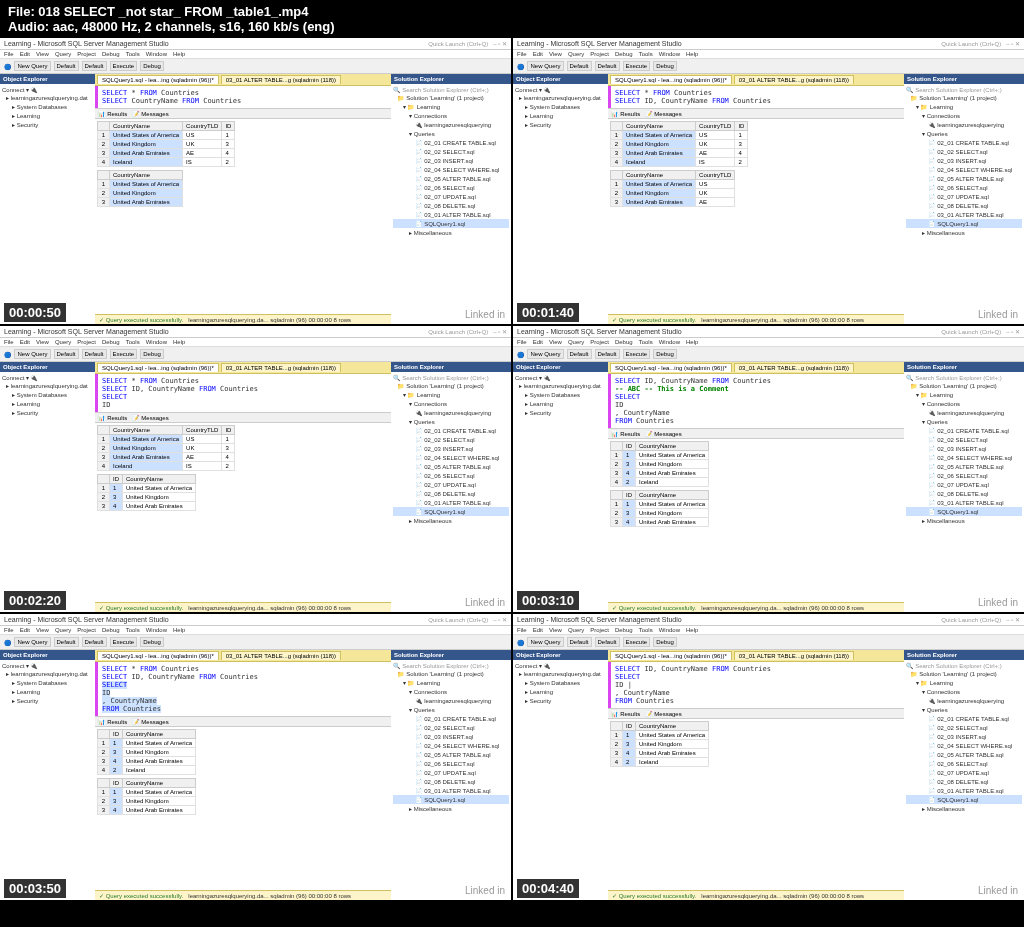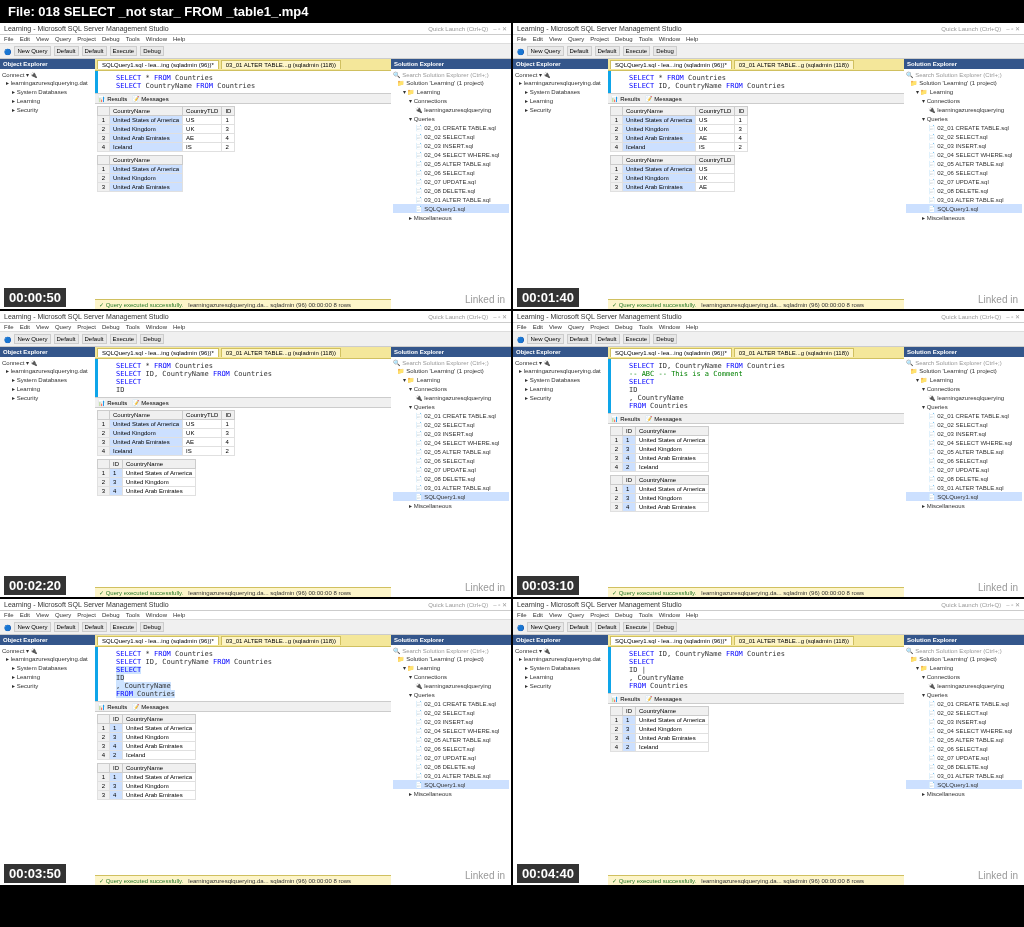--- a/index.html
+++ b/index.html
@@ -21,42 +21,43 @@
   .panel-body { background: #fff; color: #333; flex: 1; padding: 2px; font-size: 6px; overflow: hidden; }
   .tree-item { padding: 1px 0 1px 4px; white-space: nowrap; overflow: hidden; text-overflow: ellipsis; }
   .tree-item.indent1 { padding-left: 10px; }
   .tree-item.indent2 { padding-left: 16px; }
   .tree-item.indent3 { padding-left: 22px; }
   .tree-item.sel { background: #cce0ff; }
   .center { flex: 1; display: flex; flex-direction: column; background: #fff; overflow: hidden; }
   .tabs { background: #f4e79a; padding: 1px 2px; font-size: 6px; border-bottom: 1px solid #d0c060; display: flex; gap: 2px; }
   .tab { background: #fdf5c9; padding: 1px 4px; border: 1px solid #d0c060; border-bottom: none; }
   .tab.active { background: #fff; }
-  .editor { background: #fff; padding: 3px 18px; font-family: 'Consolas', monospace; font-size: 7px; color: #333; border-left: 3px solid #0ea5e9; flex-shrink: 0; }
+  .editor { background: #fff; padding: 3px 4px; font-family: 'Consolas', monospace; font-size: 7px; color: #333; border-left: 3px solid #d946ef; flex-shrink: 0; }
   .kw { color: #0000ff; }
-  .comment { color: #008000; }
+  .comment { color: #008000; font-weight: bold; }
   .highlight-sel { background: #cde3ff; }
   .results-header { background: #f0f0f0; padding: 1px 3px; font-size: 6px; border-top: 1px solid #ccc; border-bottom: 1px solid #ccc; }
   .results { flex: 1; background: #fff; padding: 2px; overflow: hidden; }
   .result-table { border-collapse: collapse; font-size: 6px; margin-bottom: 3px; }
   .result-table th { background: #f0f0f0; border: 1px solid #ccc; padding: 1px 3px; text-align: left; font-weight: normal; }
   .result-table td { border: 1px solid #e0e0e0; padding: 1px 3px; }
   .result-table .rownum { background: #f0f0f0; text-align: center; width: 12px; }
   .result-table td.sel { background: #cce0ff; }
   .statusbar { background: #fdf5c9; color: #333; padding: 1px 4px; font-size: 6px; border-top: 1px solid #d0c060; }
   .status-ok { color: #2a7a2a; }
   .timestamp { position: absolute; bottom: 2px; left: 4px; background: rgba(0,0,0,.8); color: #fff; padding: 2px 5px; font-size: 13px; font-weight: bold; z-index: 10; }
   .watermark { position: absolute; bottom: 4px; right: 6px; color: #999; font-size: 10px; }
   .quicklaunch { color: #999; font-size: 6px; }
 </style>
 </head>
 <body>
 
 <div class="header-info">
   <div><span>File: </span><span>018 SELECT _not star_ FROM _table1_.mp4</span></div>
+  <div><span>Audio: </span><span>aac, 48000 Hz, 2 channels, s16, 160 kb/s (eng)</span></div>
 </div>
 
 <div id="grid" class="grid">
     <div class="frame">
     <div class="titlebar">
       <span>Learning - Microsoft SQL Server Management Studio</span>
       <span class="quicklaunch">Quick Launch (Ctrl+Q) &nbsp; – ▫ ✕</span>
     </div>
     <div class="menubar"><span>File</span><span>Edit</span><span>View</span><span>Query</span><span>Project</span><span>Debug</span><span>Tools</span><span>Window</span><span>Help</span></div>
     <div class="toolbar">🔵 <span class="btn">New Query</span><span class="btn">Default</span><span class="btn">Default</span><span class="btn">Execute</span><span class="btn">Debug</span></div>

